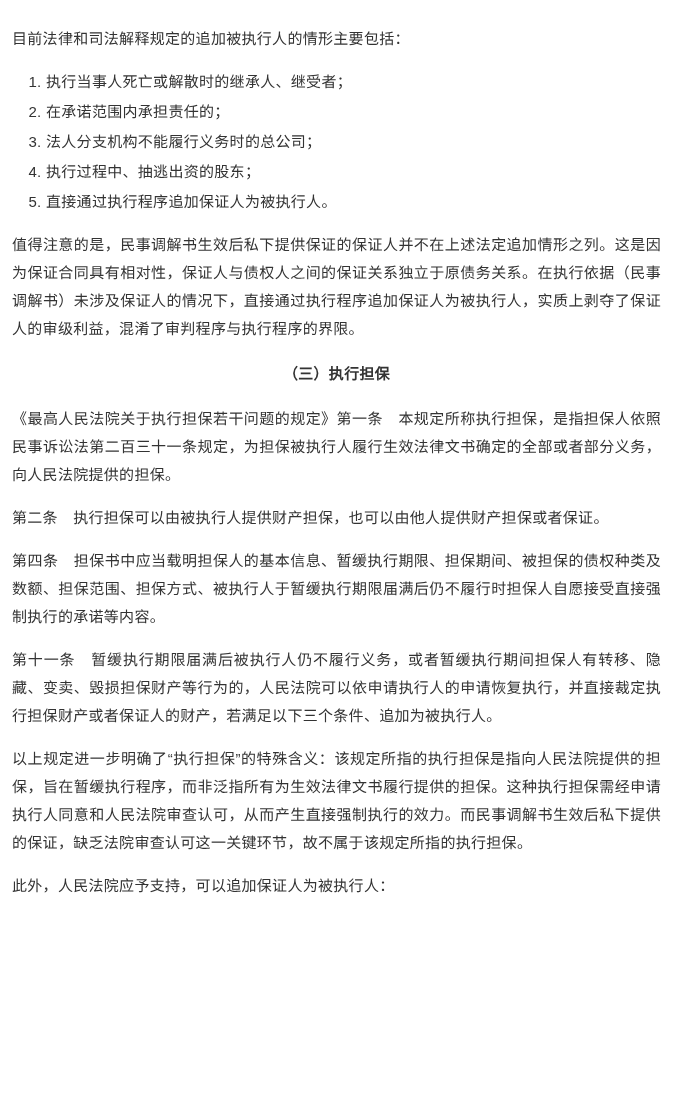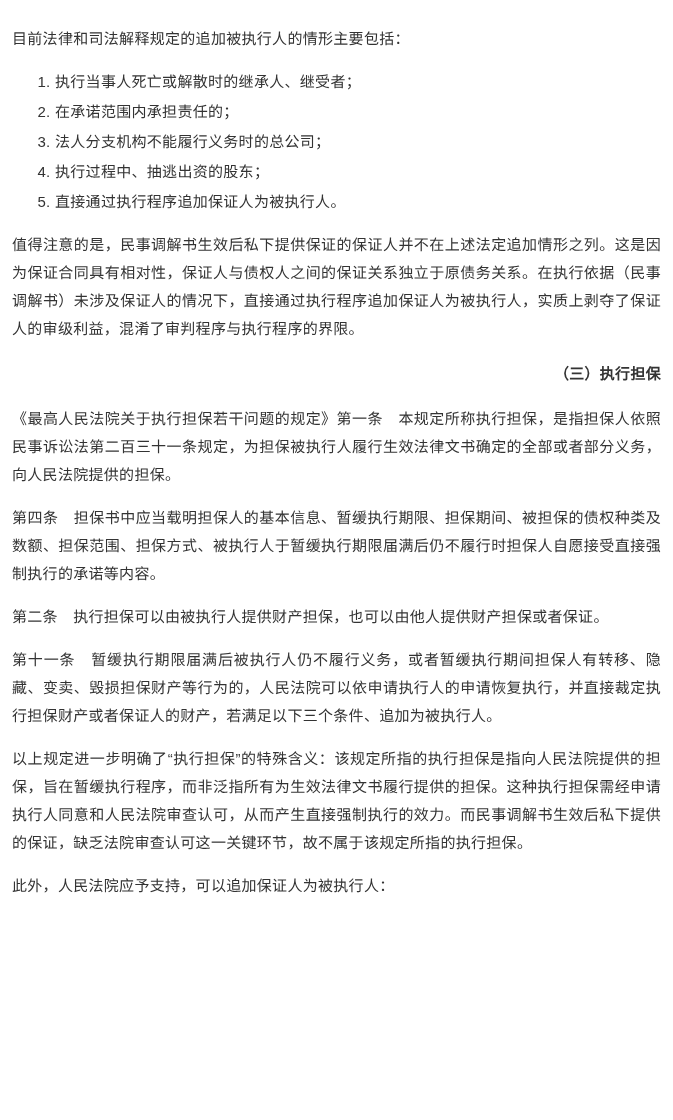--- a/index.html
+++ b/index.html
@@ -24,30 +24,30 @@
     text-align: justify;
   }
   .article p {
     margin: 15px 0;
   }
   .article ol {
     margin: 8px 0 0 0;
     padding-left: 26px;
   }
   .article ol li {
-    margin: 2px 17px;
+    margin: 2px 8px;
     line-height: 28px;
   }
   .section-heading {
     margin: 17px 0;
     font-size: 15px;
     font-weight: bold;
     color: #333333;
     line-height: 28px;
-    text-align: right;
+    text-align: center;
   }
 </style>
 </head>
 <body>
 
 <main class="article">
 
   <p>目前法律和司法解释规定的追加被执行人的情形主要包括：</p>
 
   <ol>
@@ -57,23 +57,23 @@
     <li>执行过程中、抽逃出资的股东；</li>
     <li>直接通过执行程序追加保证人为被执行人。</li>
   </ol>
 
   <p>值得注意的是，民事调解书生效后私下提供保证的保证人并不在上述法定追加情形之列。这是因为保证合同具有相对性，保证人与债权人之间的保证关系独立于原债务关系。在执行依据（民事调解书）未涉及保证人的情况下，直接通过执行程序追加保证人为被执行人，实质上剥夺了保证人的审级利益，混淆了审判程序与执行程序的界限。</p>
 
   <h4 class="section-heading">（三）执行担保</h4>
 
   <p>《最高人民法院关于执行担保若干问题的规定》第一条　本规定所称执行担保，是指担保人依照民事诉讼法第二百三十一条规定，为担保被执行人履行生效法律文书确定的全部或者部分义务，向人民法院提供的担保。</p>
 
+  <p>第二条　执行担保可以由被执行人提供财产担保，也可以由他人提供财产担保或者保证。</p>
+
   <p>第四条　担保书中应当载明担保人的基本信息、暂缓执行期限、担保期间、被担保的债权种类及数额、担保范围、担保方式、被执行人于暂缓执行期限届满后仍不履行时担保人自愿接受直接强制执行的承诺等内容。</p>
-
-  <p>第二条　执行担保可以由被执行人提供财产担保，也可以由他人提供财产担保或者保证。</p>
 
   <p>第十一条　暂缓执行期限届满后被执行人仍不履行义务，或者暂缓执行期间担保人有转移、隐藏、变卖、毁损担保财产等行为的，人民法院可以依申请执行人的申请恢复执行，并直接裁定执行担保财产或者保证人的财产，若满足以下三个条件、追加为被执行人。</p>
 
 
   <p>以上规定进一步明确了“执行担保”的特殊含义：该规定所指的执行担保是指向人民法院提供的担保，旨在暂缓执行程序，而非泛指所有为生效法律文书履行提供的担保。这种执行担保需经申请执行人同意和人民法院审查认可，从而产生直接强制执行的效力。而民事调解书生效后私下提供的保证，缺乏法院审查认可这一关键环节，故不属于该规定所指的执行担保。</p>
 
   <p>此外，人民法院应予支持，可以追加保证人为被执行人：</p>
 
 </main>
 

